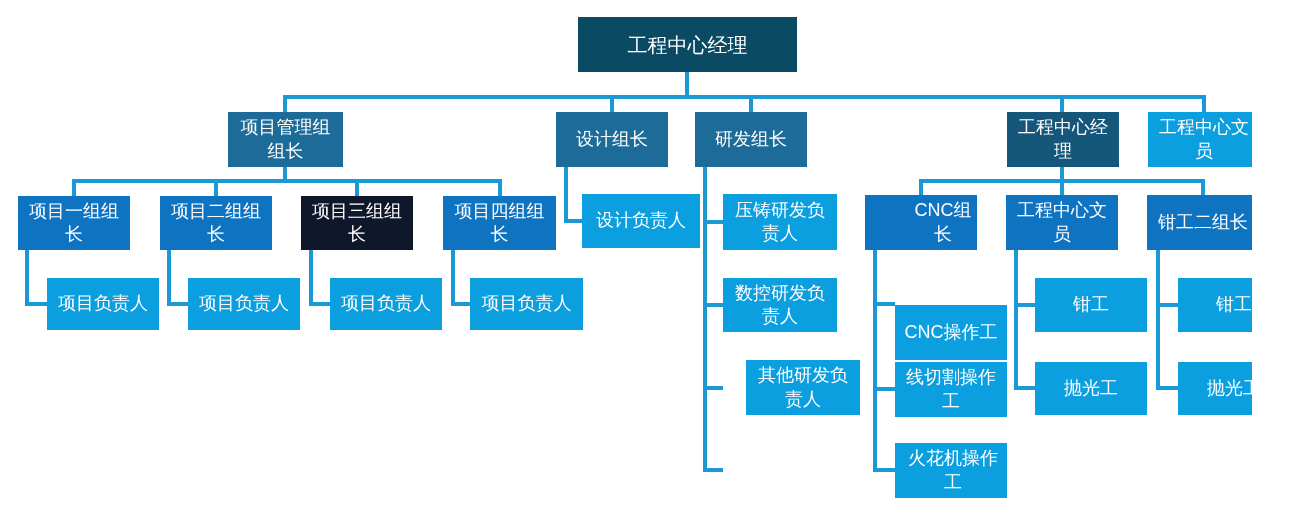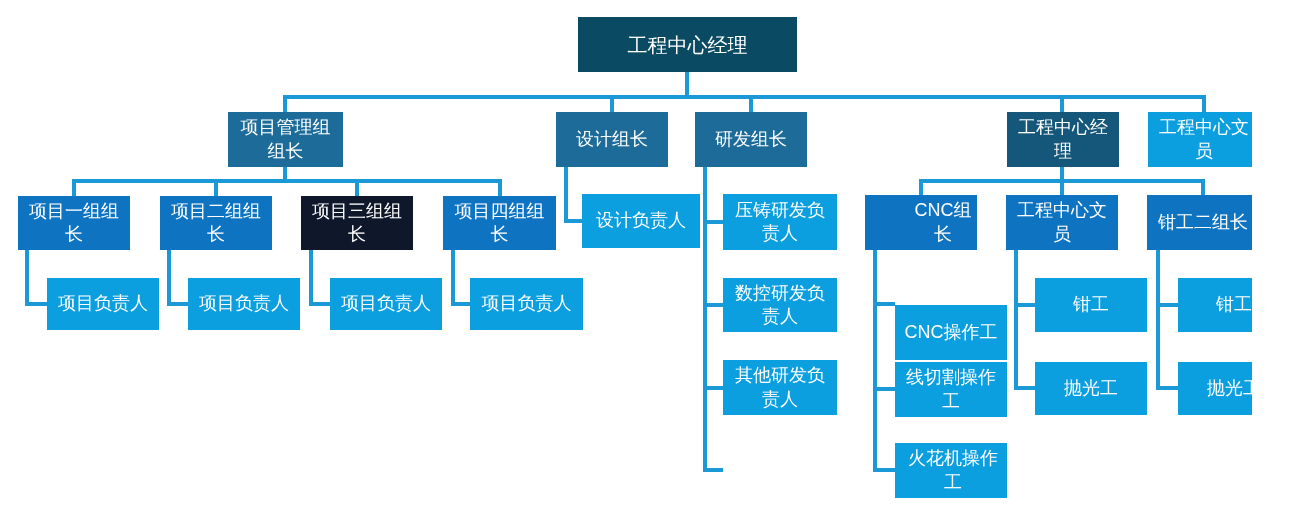--- a/index.html
+++ b/index.html
@@ -105,21 +105,21 @@
     </div>
     <div class="node" style="left: 582px; top: 194px; width: 118px; height: 54px; background: rgb(12, 159, 224); color: rgb(255, 255, 255); font-size: 18px;">
       <span>设计负责人</span>
     </div>
     <div class="node" style="left: 723px; top: 194px; width: 114px; height: 56px; background: rgb(12, 159, 224); color: rgb(255, 255, 255); font-size: 18px;">
       <span>压铸研发负责人</span>
     </div>
     <div class="node" style="left: 723px; top: 278px; width: 114px; height: 54px; background: rgb(12, 159, 224); color: rgb(255, 255, 255); font-size: 18px;">
       <span>数控研发负责人</span>
     </div>
-    <div class="node" style="left: 723px; top: 360px; width: 114px; height: 55px; background: rgb(12, 159, 224); color: rgb(255, 255, 255); font-size: 18px;">
+    <div class="node" style="left: 746px; top: 360px; width: 114px; height: 55px; background: rgb(12, 159, 224); color: rgb(255, 255, 255); font-size: 18px;">
       <span>其他研发负责人</span>
     </div>
     <div class="node" style="left: 865px; top: 195px; width: 112px; height: 55px; background: rgb(14, 116, 194); color: rgb(255, 255, 255); font-size: 18px; padding-left: 48px;">
       <span>CNC组长</span>
     </div>
     <div class="node" style="left: 1006px; top: 195px; width: 112px; height: 55px; background: rgb(14, 116, 194); color: rgb(255, 255, 255); font-size: 18px;">
       <span>工程中心文员</span>
     </div>
     <div class="node" style="left: 1147px; top: 195px; width: 112px; height: 55px; background: rgb(14, 116, 194); color: rgb(255, 255, 255); font-size: 18px;">
       <span>钳工二组长</span>

